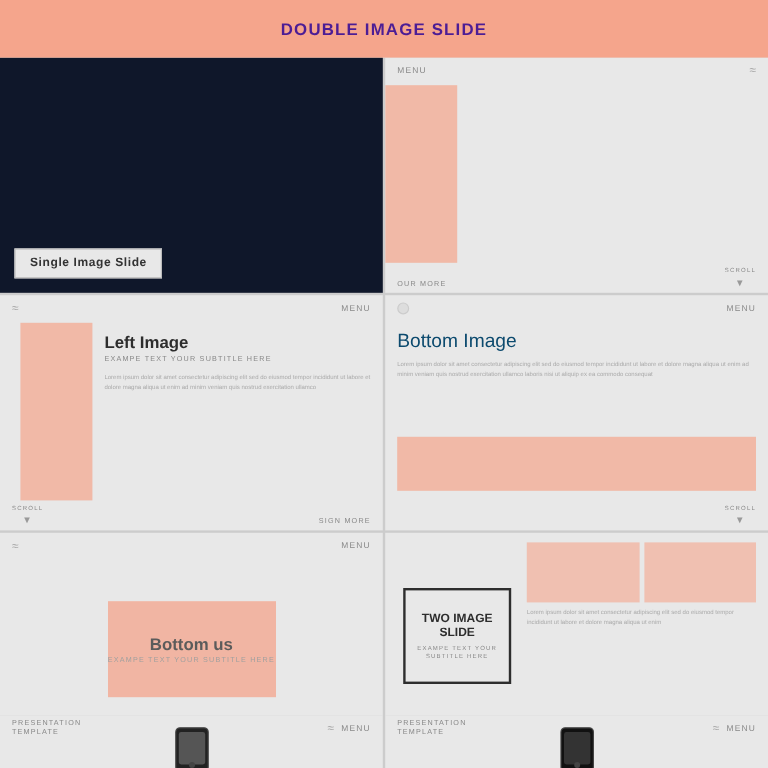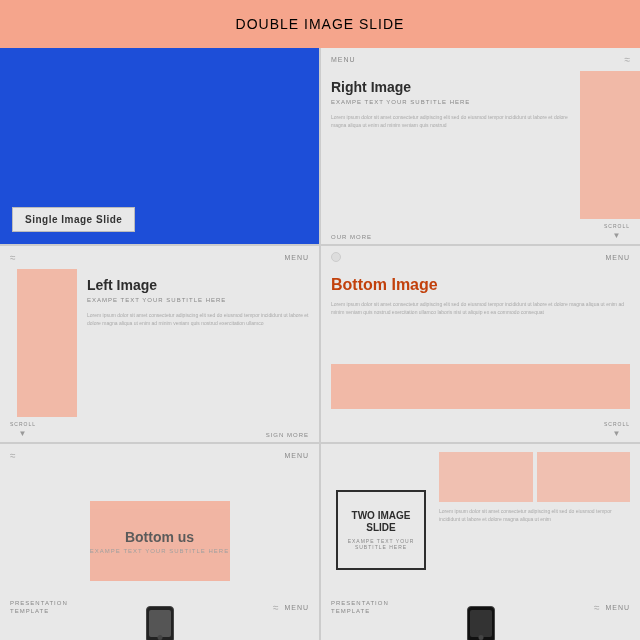--- a/index.html
+++ b/index.html
@@ -19,42 +19,42 @@
       width: 640px;
       height: 48px;
       background: #f5a58c;
       display: flex;
       align-items: center;
       justify-content: center;
       z-index: 10;
     }
     .header-bar h1 {
       font-size: 14px;
-      font-weight: 400;
-      color: #000000;
+      font-weight: 700;
+      color: #4c1d95;
       letter-spacing: 1px;
       text-transform: uppercase;
     }
 
     
     .grid-container {
       position: absolute;
       top: 48px;
       left: 0;
       width: 640px;
       height: 592px;
       display: grid;
       grid-template-columns: 1fr 1fr;
       grid-template-rows: 1fr 1fr 1fr;
       gap: 2px;
       background: #ccc;
     }
 
     .slide-panel {
-      background: #1d4ed8;
+      background: #0f172a;
       position: relative;
       overflow: hidden;
       padding: 12px;
     }
 
     
     .slide-1 {
       display: flex;
       align-items: flex-end;
       justify-content: flex-start;
@@ -232,22 +232,22 @@
       border: 1px solid #ccc;
     }
     .slide-4-content {
       flex: 1;
       padding: 8px 10px;
       display: flex;
       flex-direction: column;
     }
     .slide-4-title {
       font-size: 16px;
-      font-weight: 700;
-      color: #c2410c;
+      font-weight: 400;
+      color: #0c4a6e;
       margin-bottom: 6px;
     }
     .slide-4-body {
       font-size: 5px;
       color: #aaa;
       line-height: 1.6;
     }
     .slide-4-image {
       height: 45px;
       background: #f5a58c;
@@ -461,25 +461,20 @@
   <div class="slide-panel slide-1">
     <div class="slide-1-label">Single Image Slide</div>
   </div>
 
   <div class="slide-panel slide-2">
     <div class="slide-2-nav">
       <span class="nav-menu-text">MENU</span>
       <span class="wave-icon">≈</span>
     </div>
     <div class="slide-2-content">
-      <div class="slide-2-text-area">
-        <div class="slide-2-title">Right Image</div>
-        <div class="slide-2-subtitle">EXAMPE TEXT YOUR SUBTITLE HERE</div>
-        <div class="slide-2-body">Lorem ipsum dolor sit amet consectetur adipiscing elit sed do eiusmod tempor incididunt ut labore et dolore magna aliqua ut enim ad minim veniam quis nostrud</div>
-      </div>
       <div class="slide-2-image"></div>
     </div>
     <div class="slide-2-footer">
       <span class="slide-link">OUR MORE</span>
       <div class="scroll-indicator">
         <span>SCROLL</span>
         <span class="scroll-arrow">▼</span>
       </div>
     </div>
   </div>

